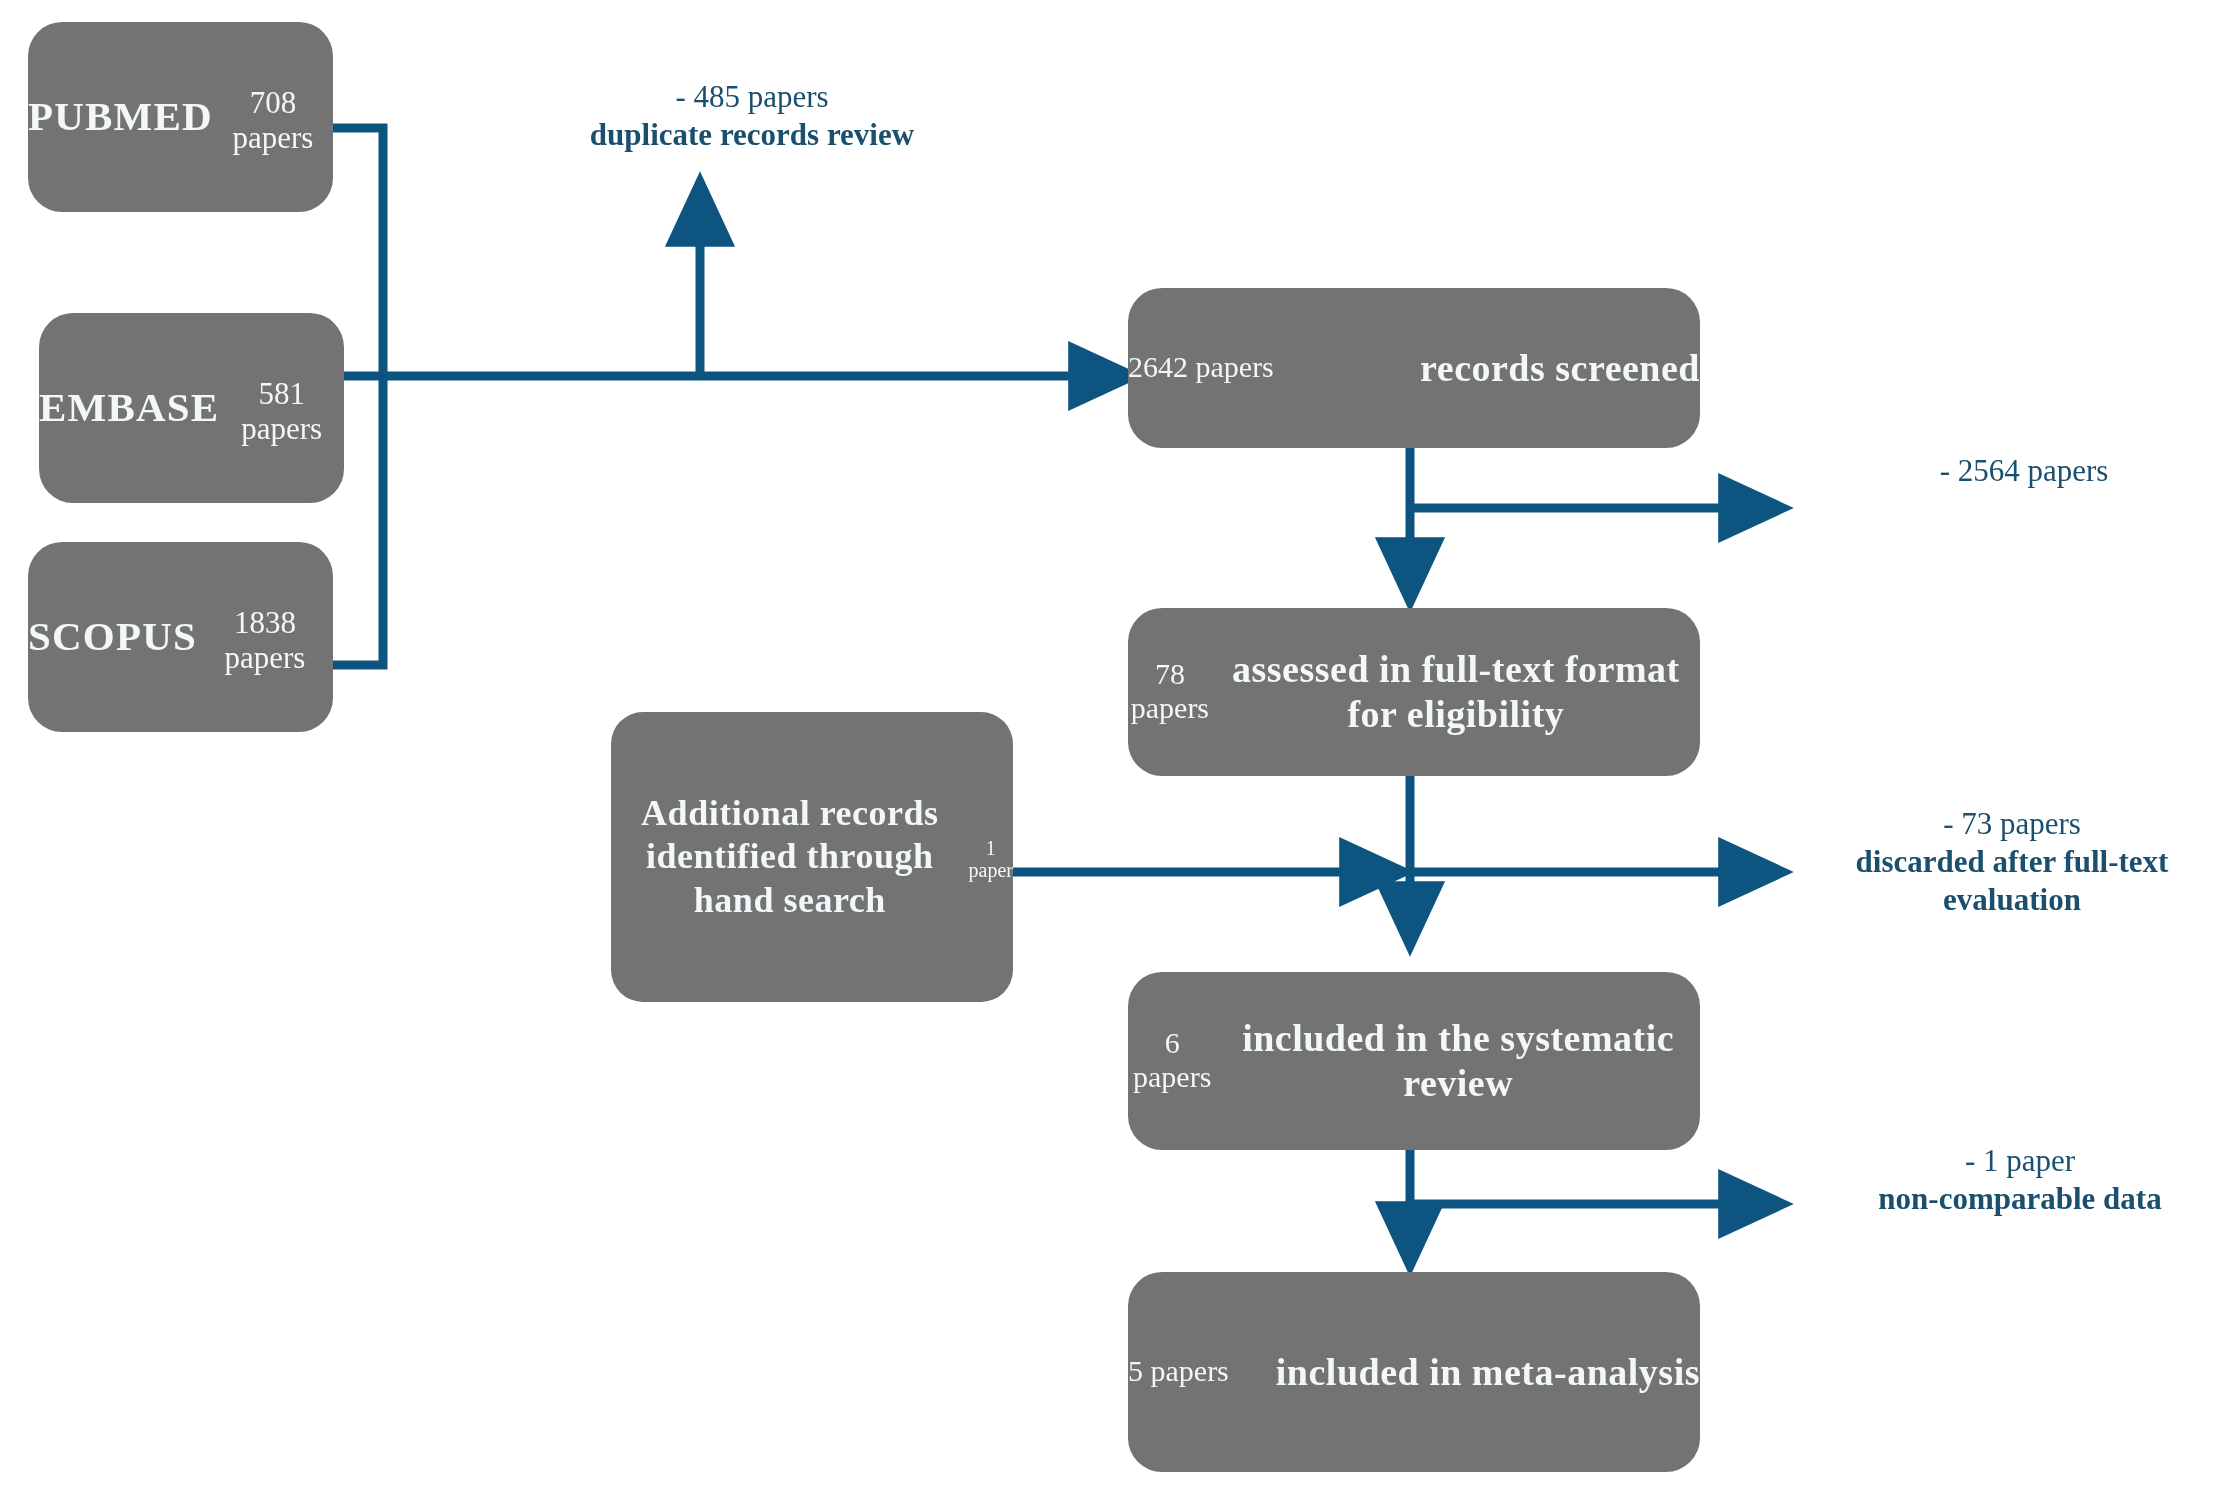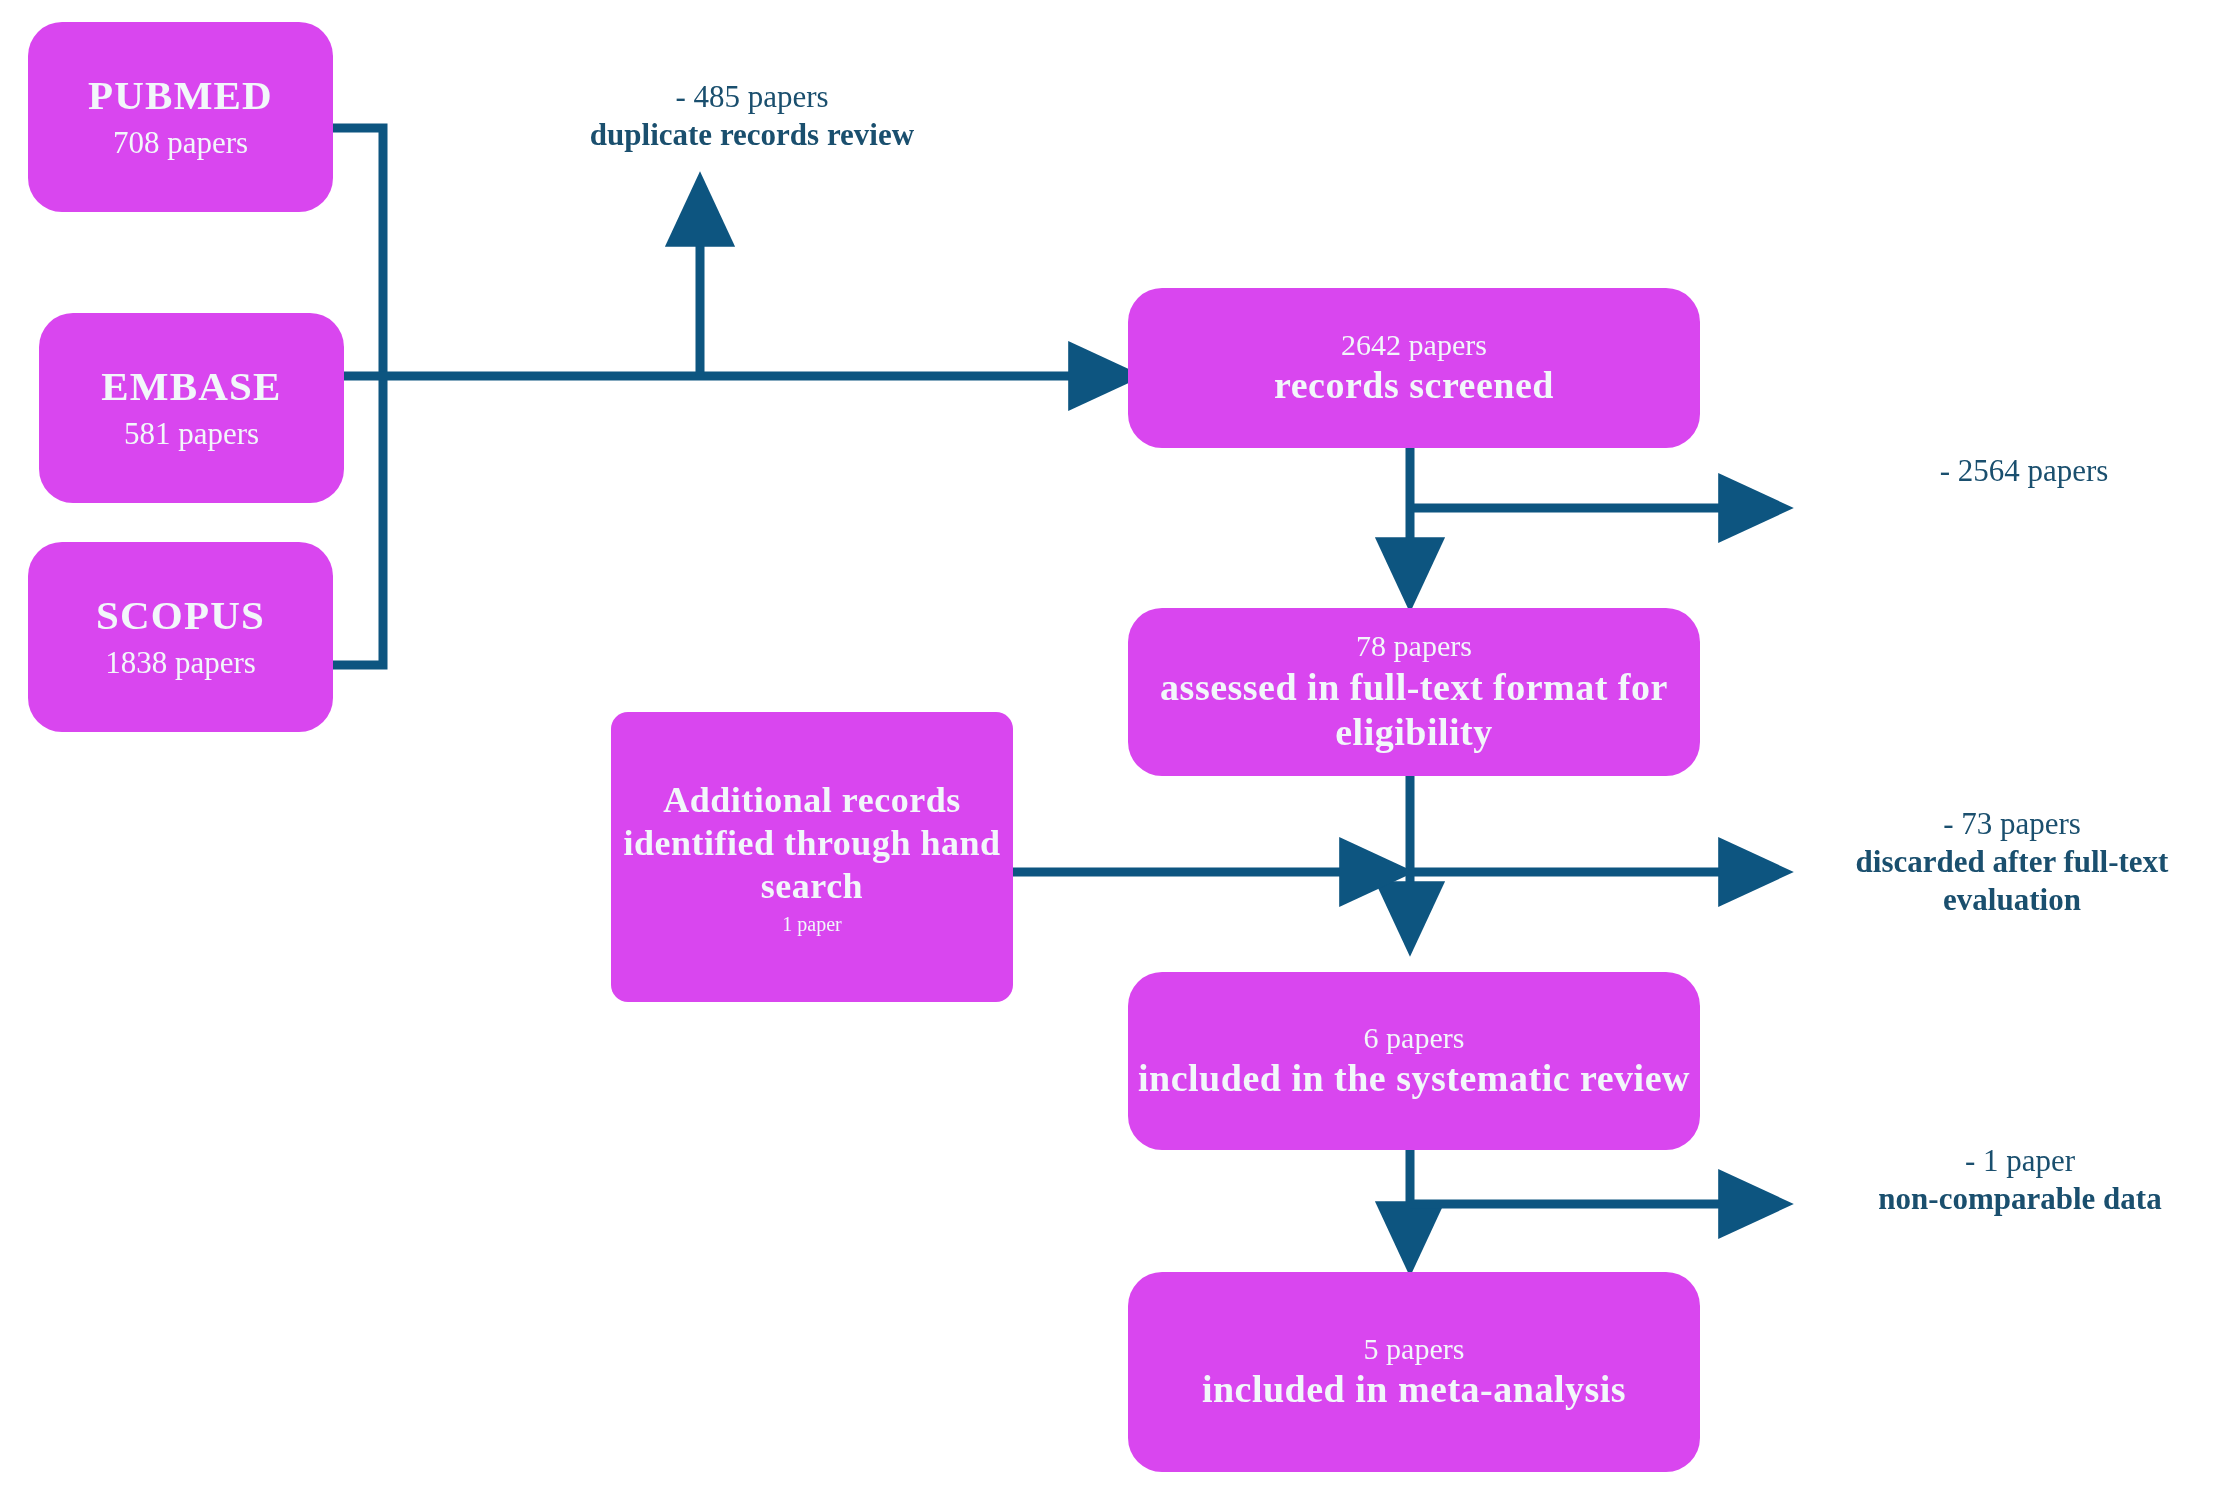--- a/index.html
+++ b/index.html
@@ -18,27 +18,26 @@
   .conn-layer {
     position: absolute;
     left: 0;
     top: 0;
     width: 2227px;
     height: 1489px;
     pointer-events: none;
   }
   .node {
     position: absolute;
-    background: #d946ef;
+    background: #737373;
     border-radius: 34px;
     color: #f2f7fa;
     display: flex;
-    flex-direction: column;
     align-items: center;
-    justify-content: center;
+    justify-content: space-between;
     text-align: center;
     box-sizing: border-box;
     line-height: 1.12;
   }
   .node .ttl {
     font-weight: bold;
     letter-spacing: 0.5px;
   }
   .node .sub {
     font-weight: normal;
@@ -48,21 +47,21 @@
   .src .ttl { font-size: 41px; letter-spacing: 1.2px; }
   .src .sub { font-size: 31px; margin-top: 7px; }
 
   #node-pubmed { left: 28px;  top: 22px; }
   #node-embase { left: 39px;  top: 281px; margin-top: 32px; }
   #node-scopus { left: 28px;  top: 542px; }
 
   #node-handsearch {
     left: 611px; top: 712px;
     width: 402px; height: 290px;
-    border-radius: 17px;
+    border-radius: 32px;
   }
   #node-handsearch .ttl { font-size: 36px; line-height: 1.2; }
   #node-handsearch .sub { font-size: 20px; margin-top: 4px; }
 
   .main { left: 1128px; width: 572px; }
   .main .ttl { font-size: 38px; line-height: 1.18; }
   .main .sub { font-size: 30px; margin-bottom: 2px; }
 
   #node-screened { top: 288px; height: 160px; }
   #node-fulltext { top: 608px; height: 168px; }

